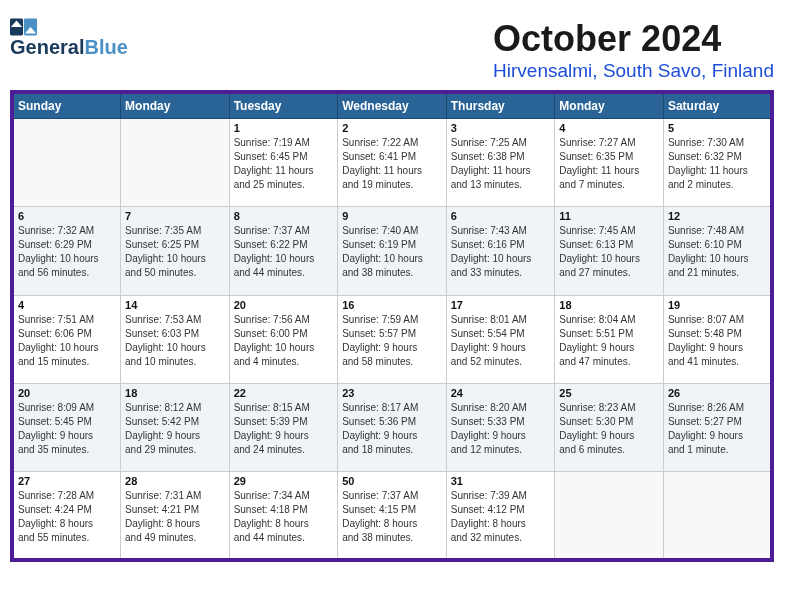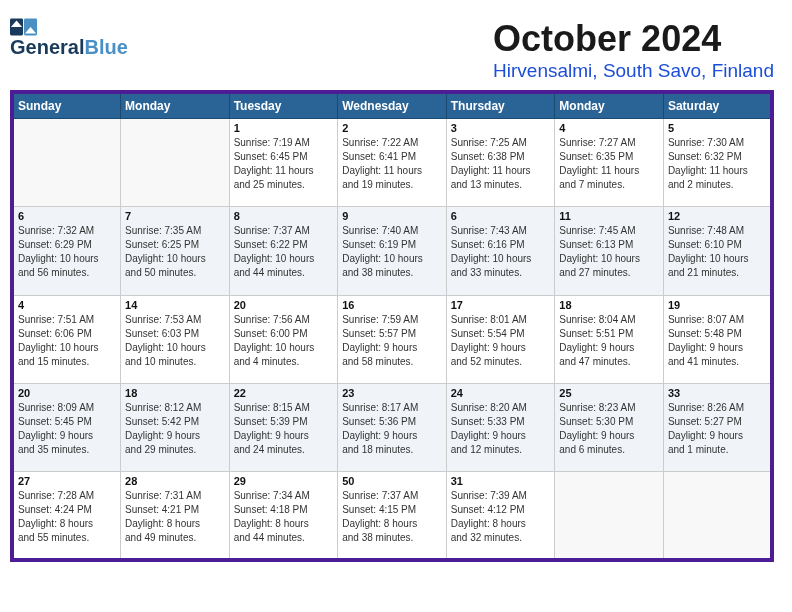--- a/index.html
+++ b/index.html
@@ -227,21 +227,21 @@
           </td>
           <td>
             <span class="day-num">24</span>
             <div class="day-info">Sunrise: 8:20 AM<br>Sunset: 5:33 PM<br>Daylight: 9 hours<br>and 12 minutes.</div>
           </td>
           <td>
             <span class="day-num">25</span>
             <div class="day-info">Sunrise: 8:23 AM<br>Sunset: 5:30 PM<br>Daylight: 9 hours<br>and 6 minutes.</div>
           </td>
           <td>
-            <span class="day-num">33</span>
+            <span class="day-num">26</span>
             <div class="day-info">Sunrise: 8:26 AM<br>Sunset: 5:27 PM<br>Daylight: 9 hours<br>and 1 minute.</div>
           </td>
         </tr>
         <tr>
           <td>
             <span class="day-num">27</span>
             <div class="day-info">Sunrise: 7:28 AM<br>Sunset: 4:24 PM<br>Daylight: 8 hours<br>and 55 minutes.</div>
           </td>
           <td>
             <span class="day-num">28</span>

